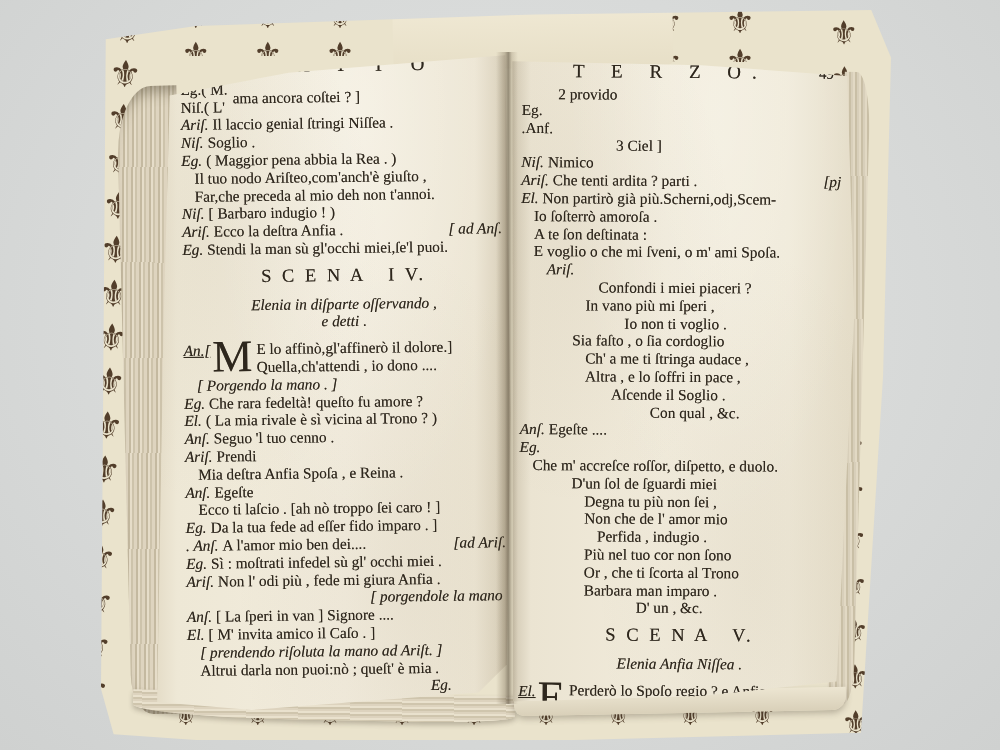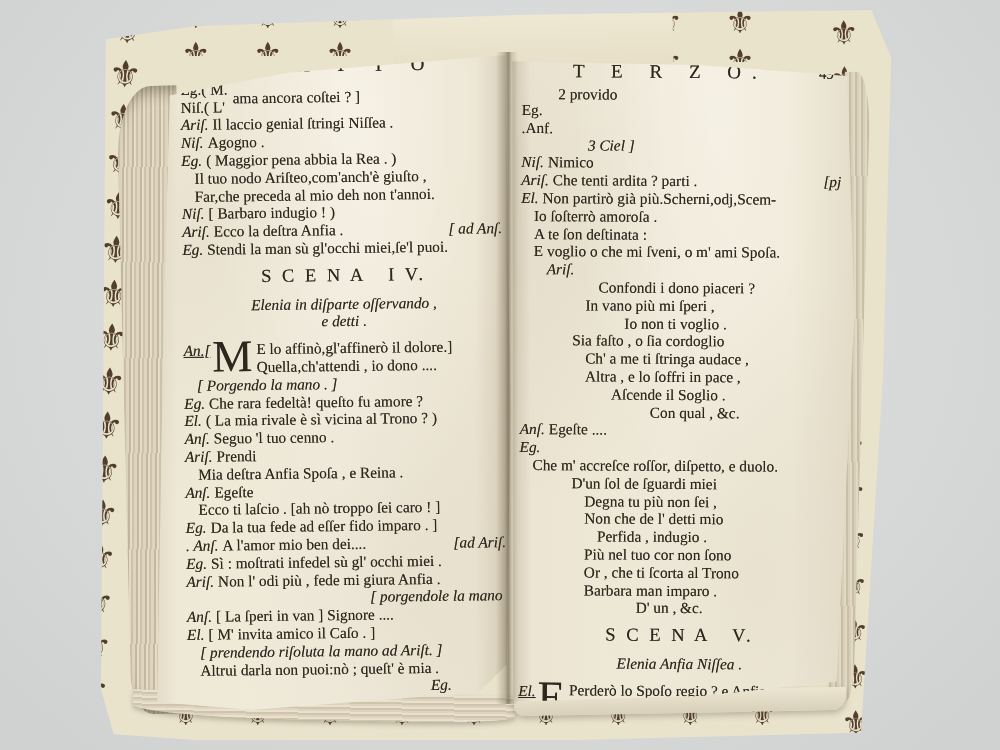--- a/index.html
+++ b/index.html
@@ -95,21 +95,21 @@
   .line.stage{font-style:italic;}
   .line.stage.centered{justify-content:center;}
   .line.right-al{justify-content:flex-end;padding-right:6px;}
   .runhead{display:flex;align-items:baseline;margin-bottom:3px;}
   .runhead .pn{font-size:15px;}
   .runhead .rt{flex:1;text-align:center;font-size:19px;letter-spacing:11px;}
   .pair{display:flex;align-items:center;min-height:35px;}
   .pcol .prow{display:flex;min-height:17.4px;}
   .pshared{margin-left:5px;}
   .psharedcol{display:flex;flex-direction:column;margin-left:5px;gap:36px;}
-  .psharedcol .ps2{margin-left:30px;margin-top:-3px;font-style:italic;}
+  .psharedcol .ps2{margin-left:58px;margin-top:-3px;}
   .dropblock{display:flex;align-items:flex-start;min-height:35px;}
   .dropblock .sp{font-style:italic;margin-top:1px;text-decoration:underline;}
   .dropcap{font-size:45px;line-height:33px;margin:0 4px 0 2px;}
   .droplines{display:flex;flex-direction:column;}
   .droplines .dline{min-height:17.4px;white-space:pre;}
   .footrow{position:relative;min-height:18px;}
   .footrow .sig{position:absolute;left:47%;}
   .footrow .cw{position:absolute;right:34px;}
   .catchrow{justify-content:flex-end;padding-right:58px;font-style:italic;}
 </style>
@@ -147,21 +147,21 @@
                 <span>( M.</span>
               </div>
               <div class="prow">
                 <span class="sp">Niſ.</span>
                 <span>( L'</span>
               </div>
             </div>
             <span class="pshared">ama ancora coſtei ? ]</span>
           </div>
           <div class="line "><span class="sp">Ariſ.</span><span class="tx">Il laccio genial ſtringi Niſſea .</span></div>
-          <div class="line "><span class="sp">Niſ.</span><span class="tx">Agogno .</span></div>
+          <div class="line "><span class="sp">Niſ.</span><span class="tx">Soglio .</span></div>
           <div class="line "><span class="sp">Eg.</span><span class="tx">( Maggior pena abbia la Rea . )</span></div>
           <div class="line " style="padding-left: 13px;"><span class="tx">Il tuo nodo Ariſteo,com'anch'è giuſto ,</span></div>
           <div class="line " style="padding-left: 13px;"><span class="tx">Far,che preceda al mio deh non t'annoi.</span></div>
           <div class="line "><span class="sp">Niſ.</span><span class="tx">[ Barbaro indugio ! )</span></div>
           <div class="line "><span class="sp">Ariſ.</span><span class="tx">Ecco la deſtra Anfia .</span><span class="tail">[ ad Anſ.</span></div>
           <div class="line "><span class="sp">Eg.</span><span class="tx">Stendi la man sù gl'occhi miei,ſe'l puoi.</span></div>
           <div class="line blank"></div>
           <div class="line heading"><span class="tx">S C E N A   I V.</span></div>
           <div class="line blank"></div>
           <div class="line stage centered"><span class="tx">Elenia in diſparte oſſervando ,</span></div>
@@ -221,34 +221,34 @@
               <div class="ps2">3 Ciel ]</div>
             </div>
           </div>
           <div class="line "><span class="sp">Niſ.</span><span class="tx">Nimico</span></div>
           <div class="line "><span class="sp">Ariſ.</span><span class="tx">Che tenti ardita ? parti .</span><span class="tail">[pj</span></div>
           <div class="line "><span class="sp">El.</span><span class="tx">Non partirò già più.Scherni,odj,Scem-</span></div>
           <div class="line " style="padding-left: 13px;"><span class="tx">Io ſoſterrò amoroſa .</span></div>
           <div class="line " style="padding-left: 13px;"><span class="tx">A te ſon deſtinata :</span></div>
           <div class="line " style="padding-left: 13px;"><span class="tx">E voglio o che mi ſveni, o m' ami Spoſa.</span></div>
           <div class="line " style="padding-left: 26px;"><span class="sp">Ariſ.</span></div>
-          <div class="line " style="padding-left: 78px;"><span class="tx">Confondi i dono piaceri ?</span></div>
+          <div class="line " style="padding-left: 78px;"><span class="tx">Confondi i miei piaceri ?</span></div>
           <div class="line " style="padding-left: 65px;"><span class="tx">In vano più mi ſperi ,</span></div>
           <div class="line " style="padding-left: 104px;"><span class="tx">Io non ti voglio .</span></div>
           <div class="line " style="padding-left: 52px;"><span class="tx">Sia faſto , o ſia cordoglio</span></div>
           <div class="line " style="padding-left: 65px;"><span class="tx">Ch' a me ti ſtringa audace ,</span></div>
           <div class="line " style="padding-left: 65px;"><span class="tx">Altra , e lo ſoffri in pace ,</span></div>
           <div class="line " style="padding-left: 91px;"><span class="tx">Aſcende il Soglio .</span></div>
           <div class="line " style="padding-left: 130px;"><span class="tx">Con qual , &amp;c.</span></div>
           <div class="line "><span class="sp">Anſ.</span><span class="tx">Egeſte ....</span></div>
           <div class="line "><span class="sp">Eg.</span></div>
           <div class="line " style="padding-left: 13px;"><span class="tx">Che m' accreſce roſſor, diſpetto, e duolo.</span></div>
           <div class="line " style="padding-left: 52px;"><span class="tx">D'un ſol de ſguardi miei</span></div>
           <div class="line " style="padding-left: 65px;"><span class="tx">Degna tu più non ſei ,</span></div>
-          <div class="line " style="padding-left: 65px;"><span class="tx">Non che de l' detti mio</span></div>
+          <div class="line " style="padding-left: 65px;"><span class="tx">Non che de l' amor mio</span></div>
           <div class="line " style="padding-left: 78px;"><span class="tx">Perfida , indugio .</span></div>
           <div class="line " style="padding-left: 65px;"><span class="tx">Più nel tuo cor non ſono</span></div>
           <div class="line " style="padding-left: 65px;"><span class="tx">Or , che ti ſcorta al Trono</span></div>
           <div class="line " style="padding-left: 65px;"><span class="tx">Barbara man imparo .</span></div>
           <div class="line " style="padding-left: 117px;"><span class="tx">D' un , &amp;c.</span></div>
           <div class="line blank"></div>
           <div class="line heading"><span class="tx">S C E N A   V.</span></div>
           <div class="line blank"></div>
           <div class="line stage centered"><span class="tx">Elenia Anfia Niſſea .</span></div>
           <div class="line blank"></div>

